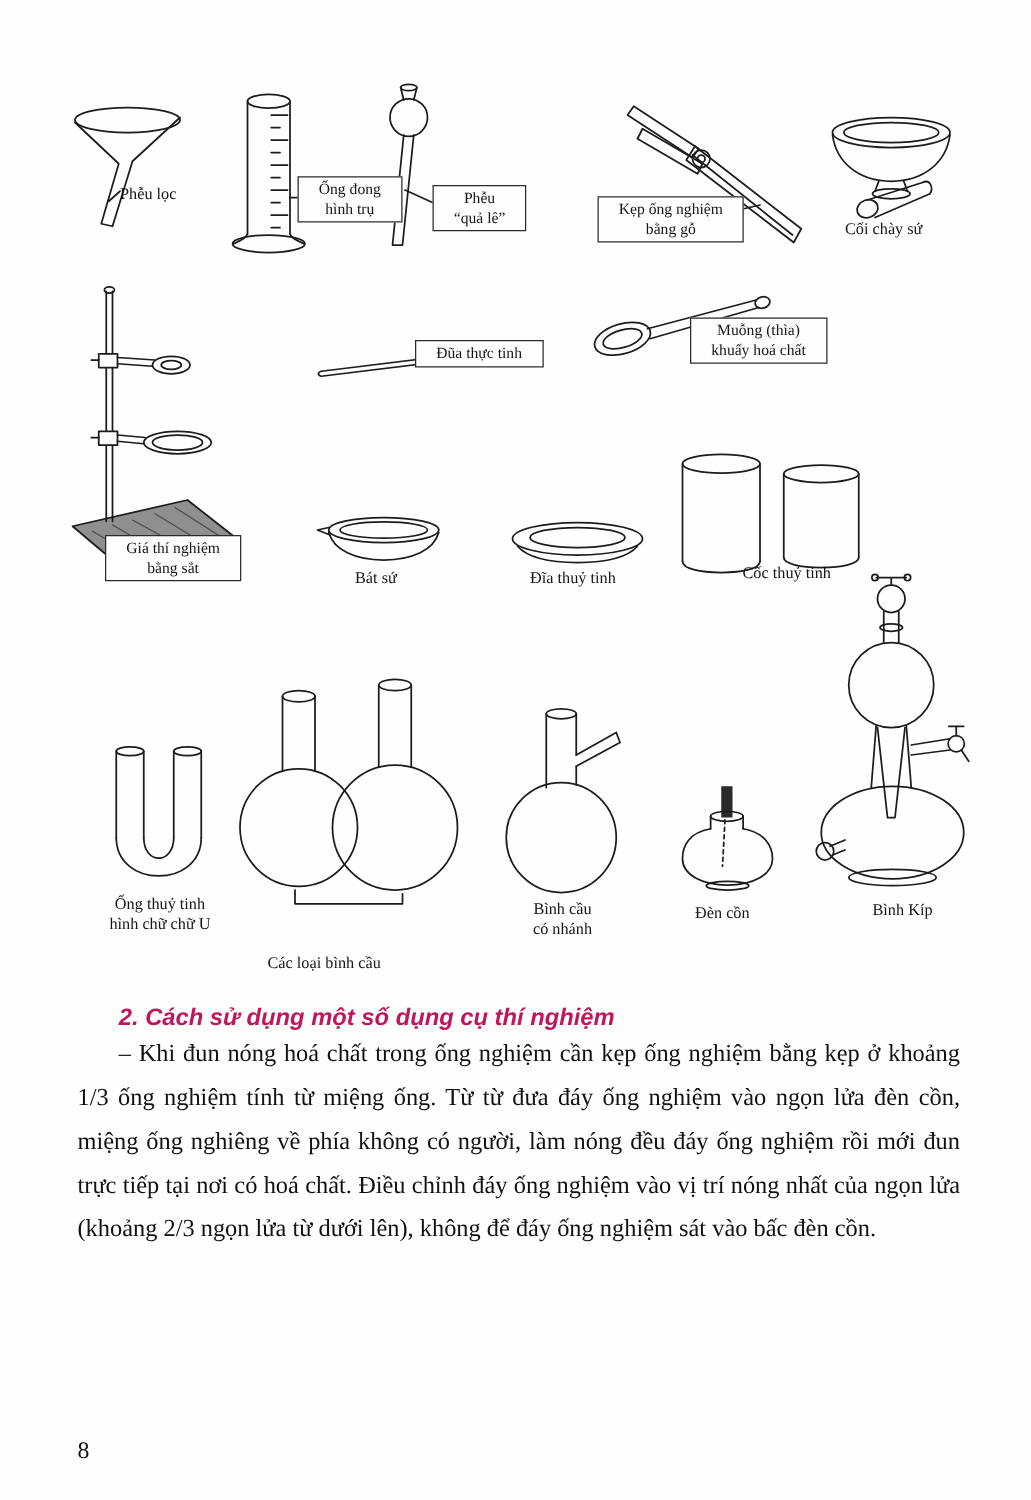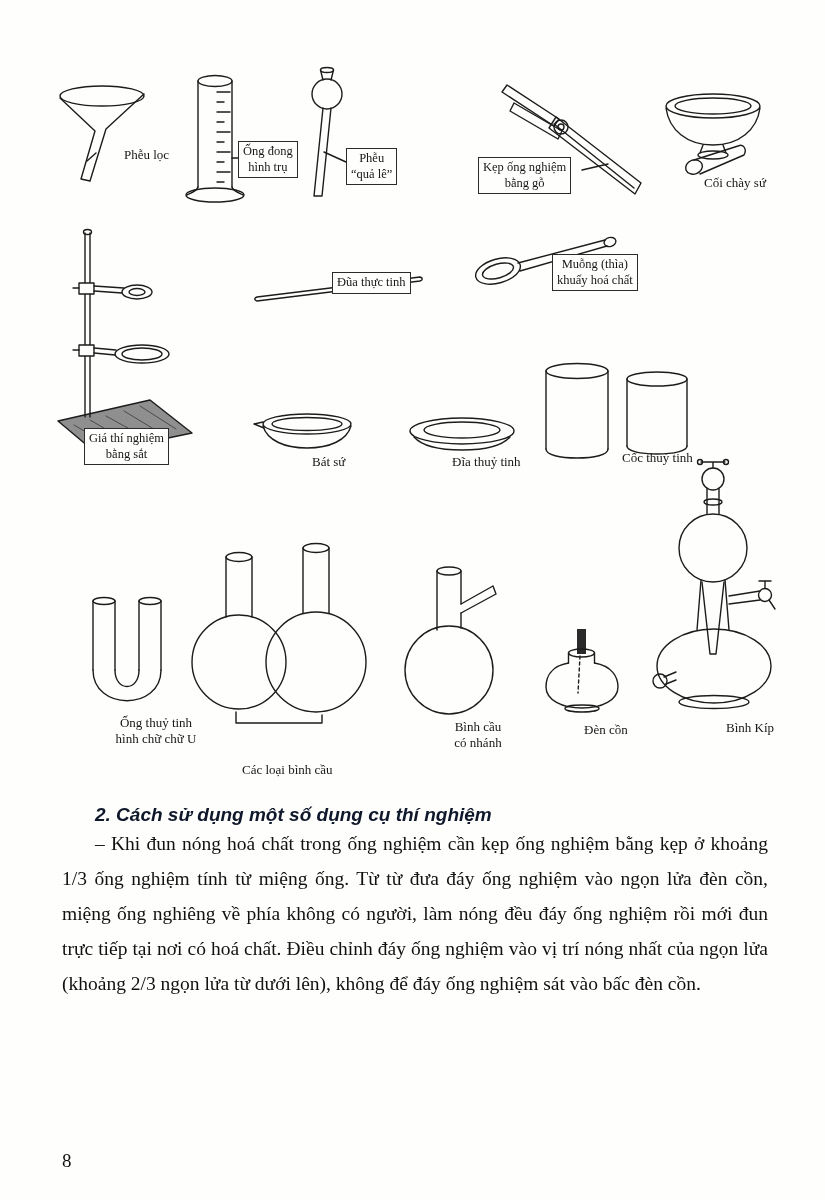--- a/index.html
+++ b/index.html
@@ -5,24 +5,24 @@
   html,body{margin:0;padding:0;background:#ffffff;}
   .page{position:relative;width:825px;height:1200px;background:#fefefd;font-family:"Liberation Serif",serif;color:#111;overflow:hidden;}
   .figure-svg{position:absolute;left:0;top:0;width:825px;height:770px;}
   .figure-svg path,.figure-svg line,.figure-svg ellipse,.figure-svg circle,
   .figure-svg polyline,.figure-svg polygon,.figure-svg rect{
     fill:none;stroke:#1c1c1c;stroke-width:1.4;stroke-linecap:round;stroke-linejoin:round;}
   .figure-svg .fill-gray{fill:#8f8f8f;}
   .figure-svg .fill-white{fill:#fefefd;}
   .figure-svg .fill-dark{fill:#2a2a2a;stroke:none;}
   .figure-svg .hatch{stroke:#4b4b4b;stroke-width:1;}
-  .lbl{position:absolute;font-size:13px;line-height:1.25;text-align:center;white-space:pre-line;color:#161616;padding-left:28px;}
-  .lbl.boxed{border:1px solid #2b2b2b;background:#fefefd;padding:2px 4px;font-size:12.5px;}
+  .lbl{position:absolute;font-size:13px;line-height:1.25;text-align:center;white-space:pre-line;color:#161616;}
+  .lbl.boxed{border:1px solid #2b2b2b;background:#fefefd;padding:2px 16px;font-size:12.5px;}
   .text-block{position:absolute;left:62px;top:804px;width:706px;}
-  .heading{margin:0 0 0 33px;font-family:"Liberation Sans",sans-serif;font-style:italic;font-weight:bold;font-size:19px;color:#0f172a;}
+  .heading{margin:0 0 0 33px;font-family:"Liberation Sans",sans-serif;font-style:italic;font-weight:bold;font-size:19px;color:#be185d;}
   .subheading{margin:13px 0 0 33px;font-style:italic;font-weight:normal;font-size:20px;color:#101010;}
   .text-block p{margin:0;text-indent:33px;font-size:19.5px;line-height:35px;text-align:justify;}
   .text-block p.first{margin-top:9px;}
   .page-number{position:absolute;left:62px;top:1150px;font-size:19px;}
 </style>
 </head>
 <body>
 
 <div class="page">
 

